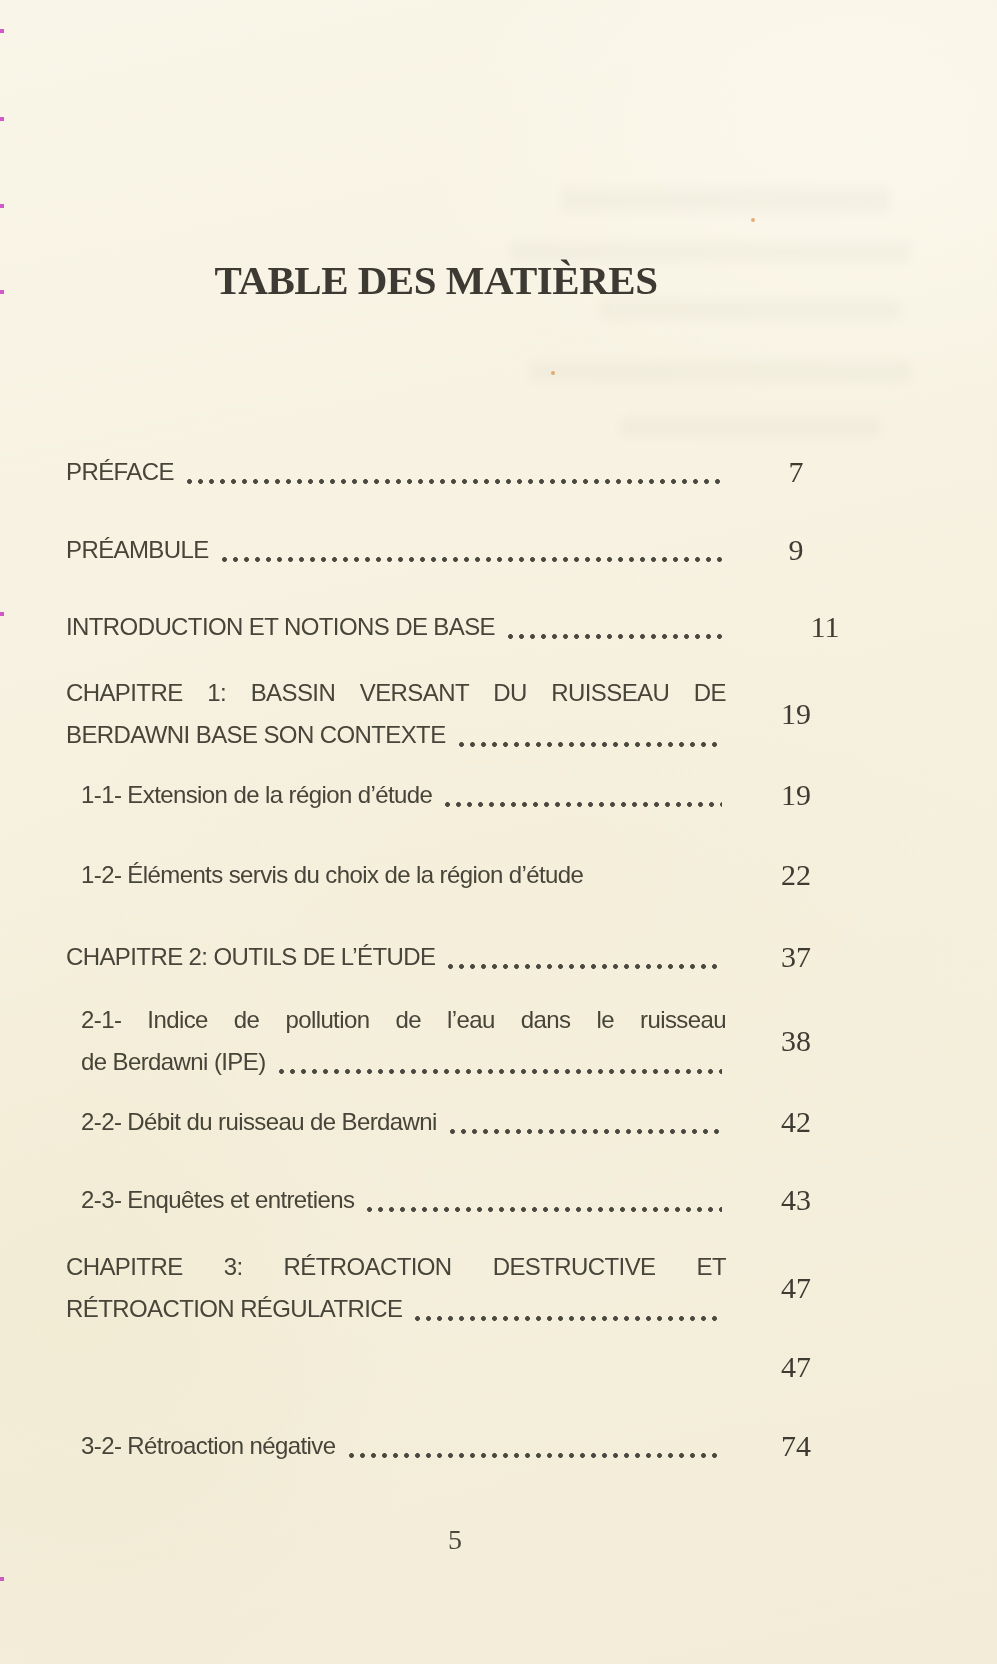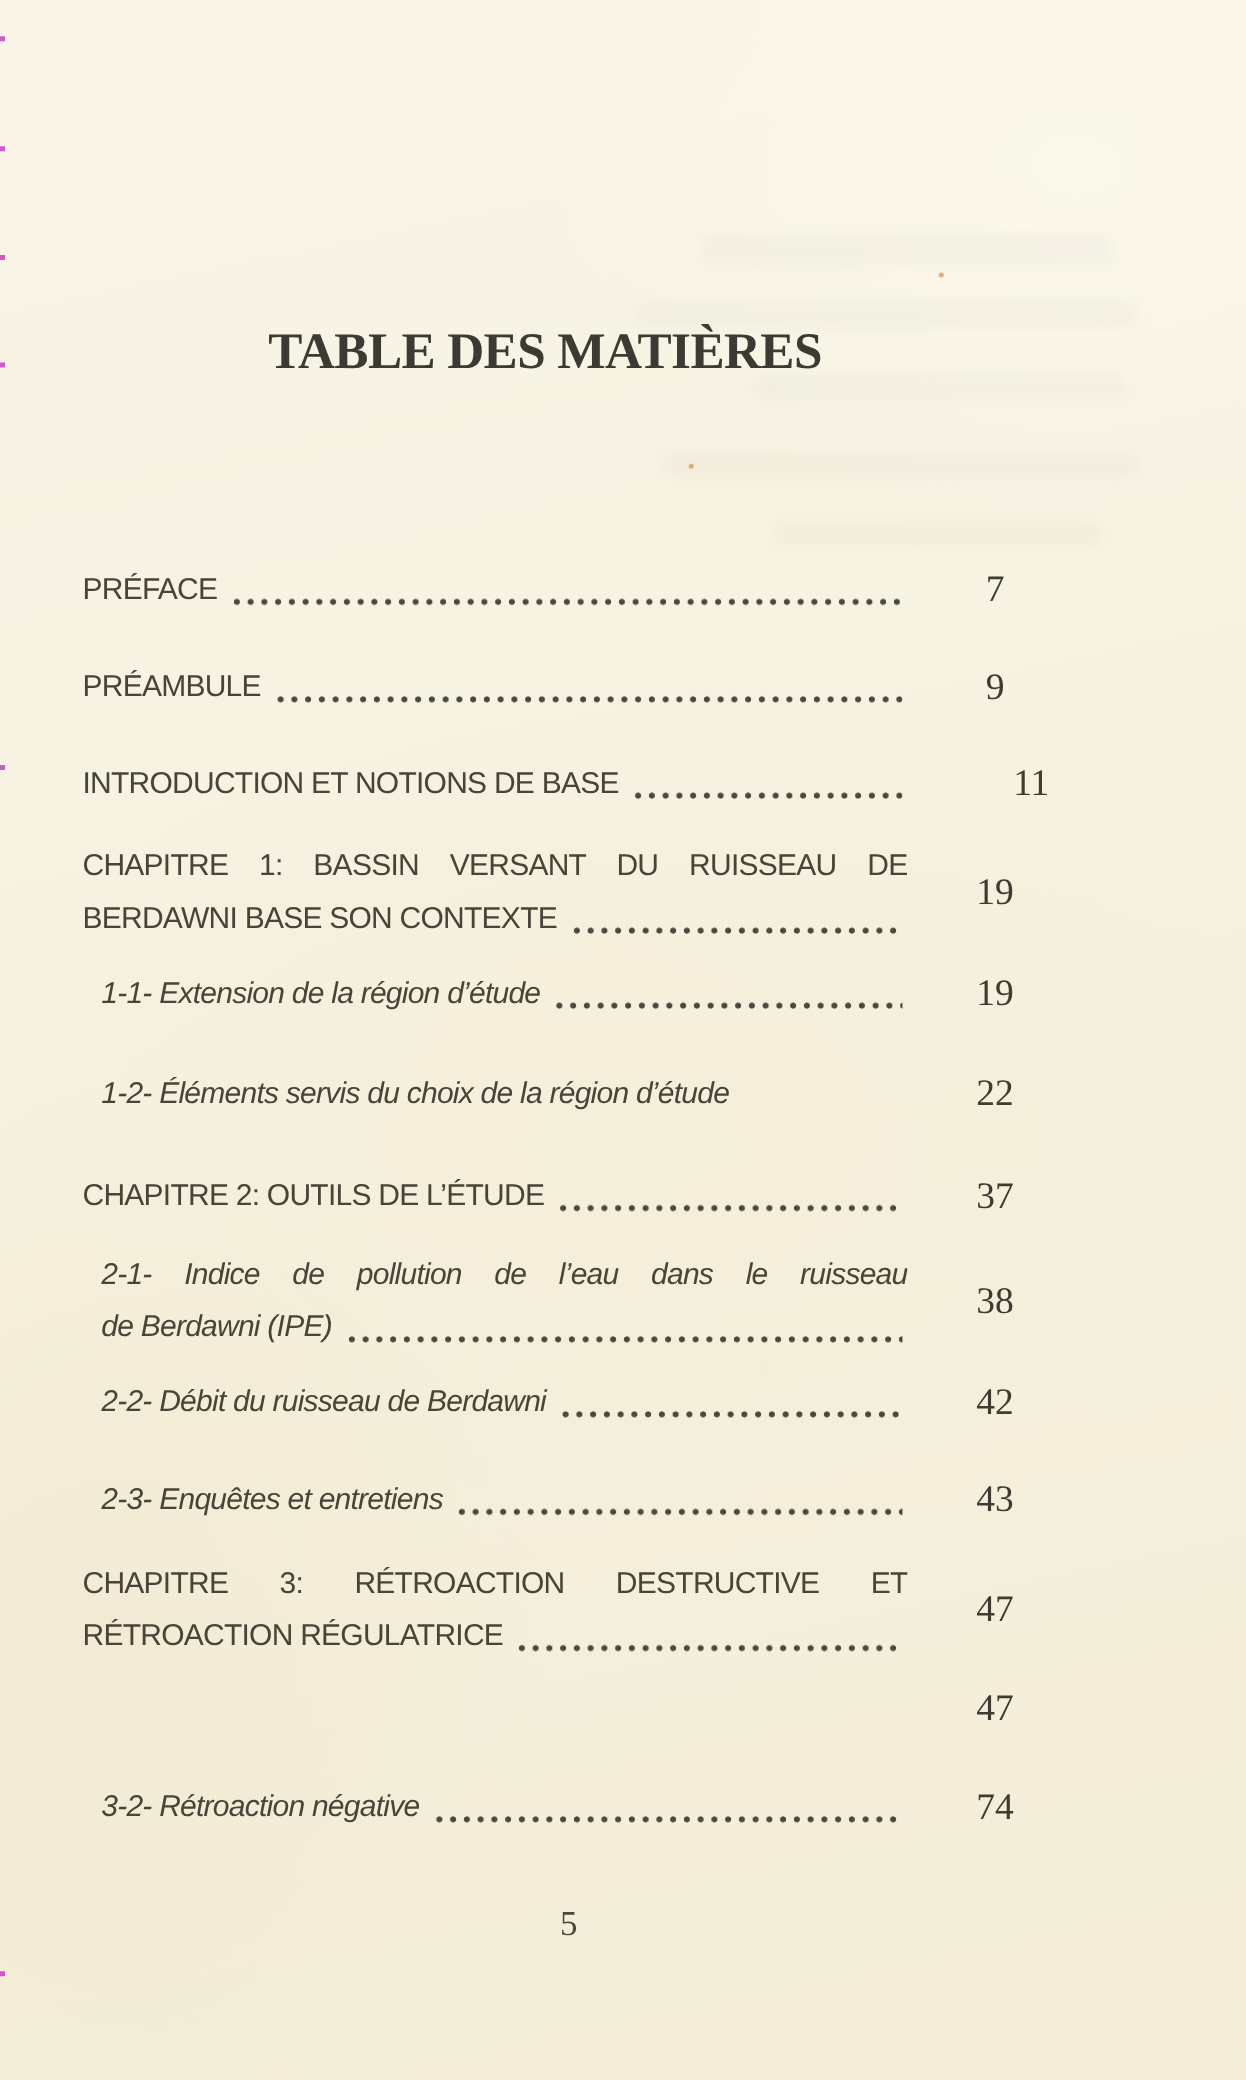--- a/index.html
+++ b/index.html
@@ -67,21 +67,21 @@
     width: 800px;
     display: flex;
     align-items: center;
     color: #474439;
   }
   .toc-left {
     width: 660px;
     flex: none;
     box-sizing: border-box;
   }
-  .level1 .toc-left { padding-left: 15px; font-style: italic; }
+  .level1 .toc-left { padding-left: 15px; }
 
   .toc-line {
     font-size: 24px;
     letter-spacing: -0.6px;
     line-height: 42px;
     white-space: nowrap;
     overflow: hidden;
   }
   .toc-line.justify {
     white-space: normal;

